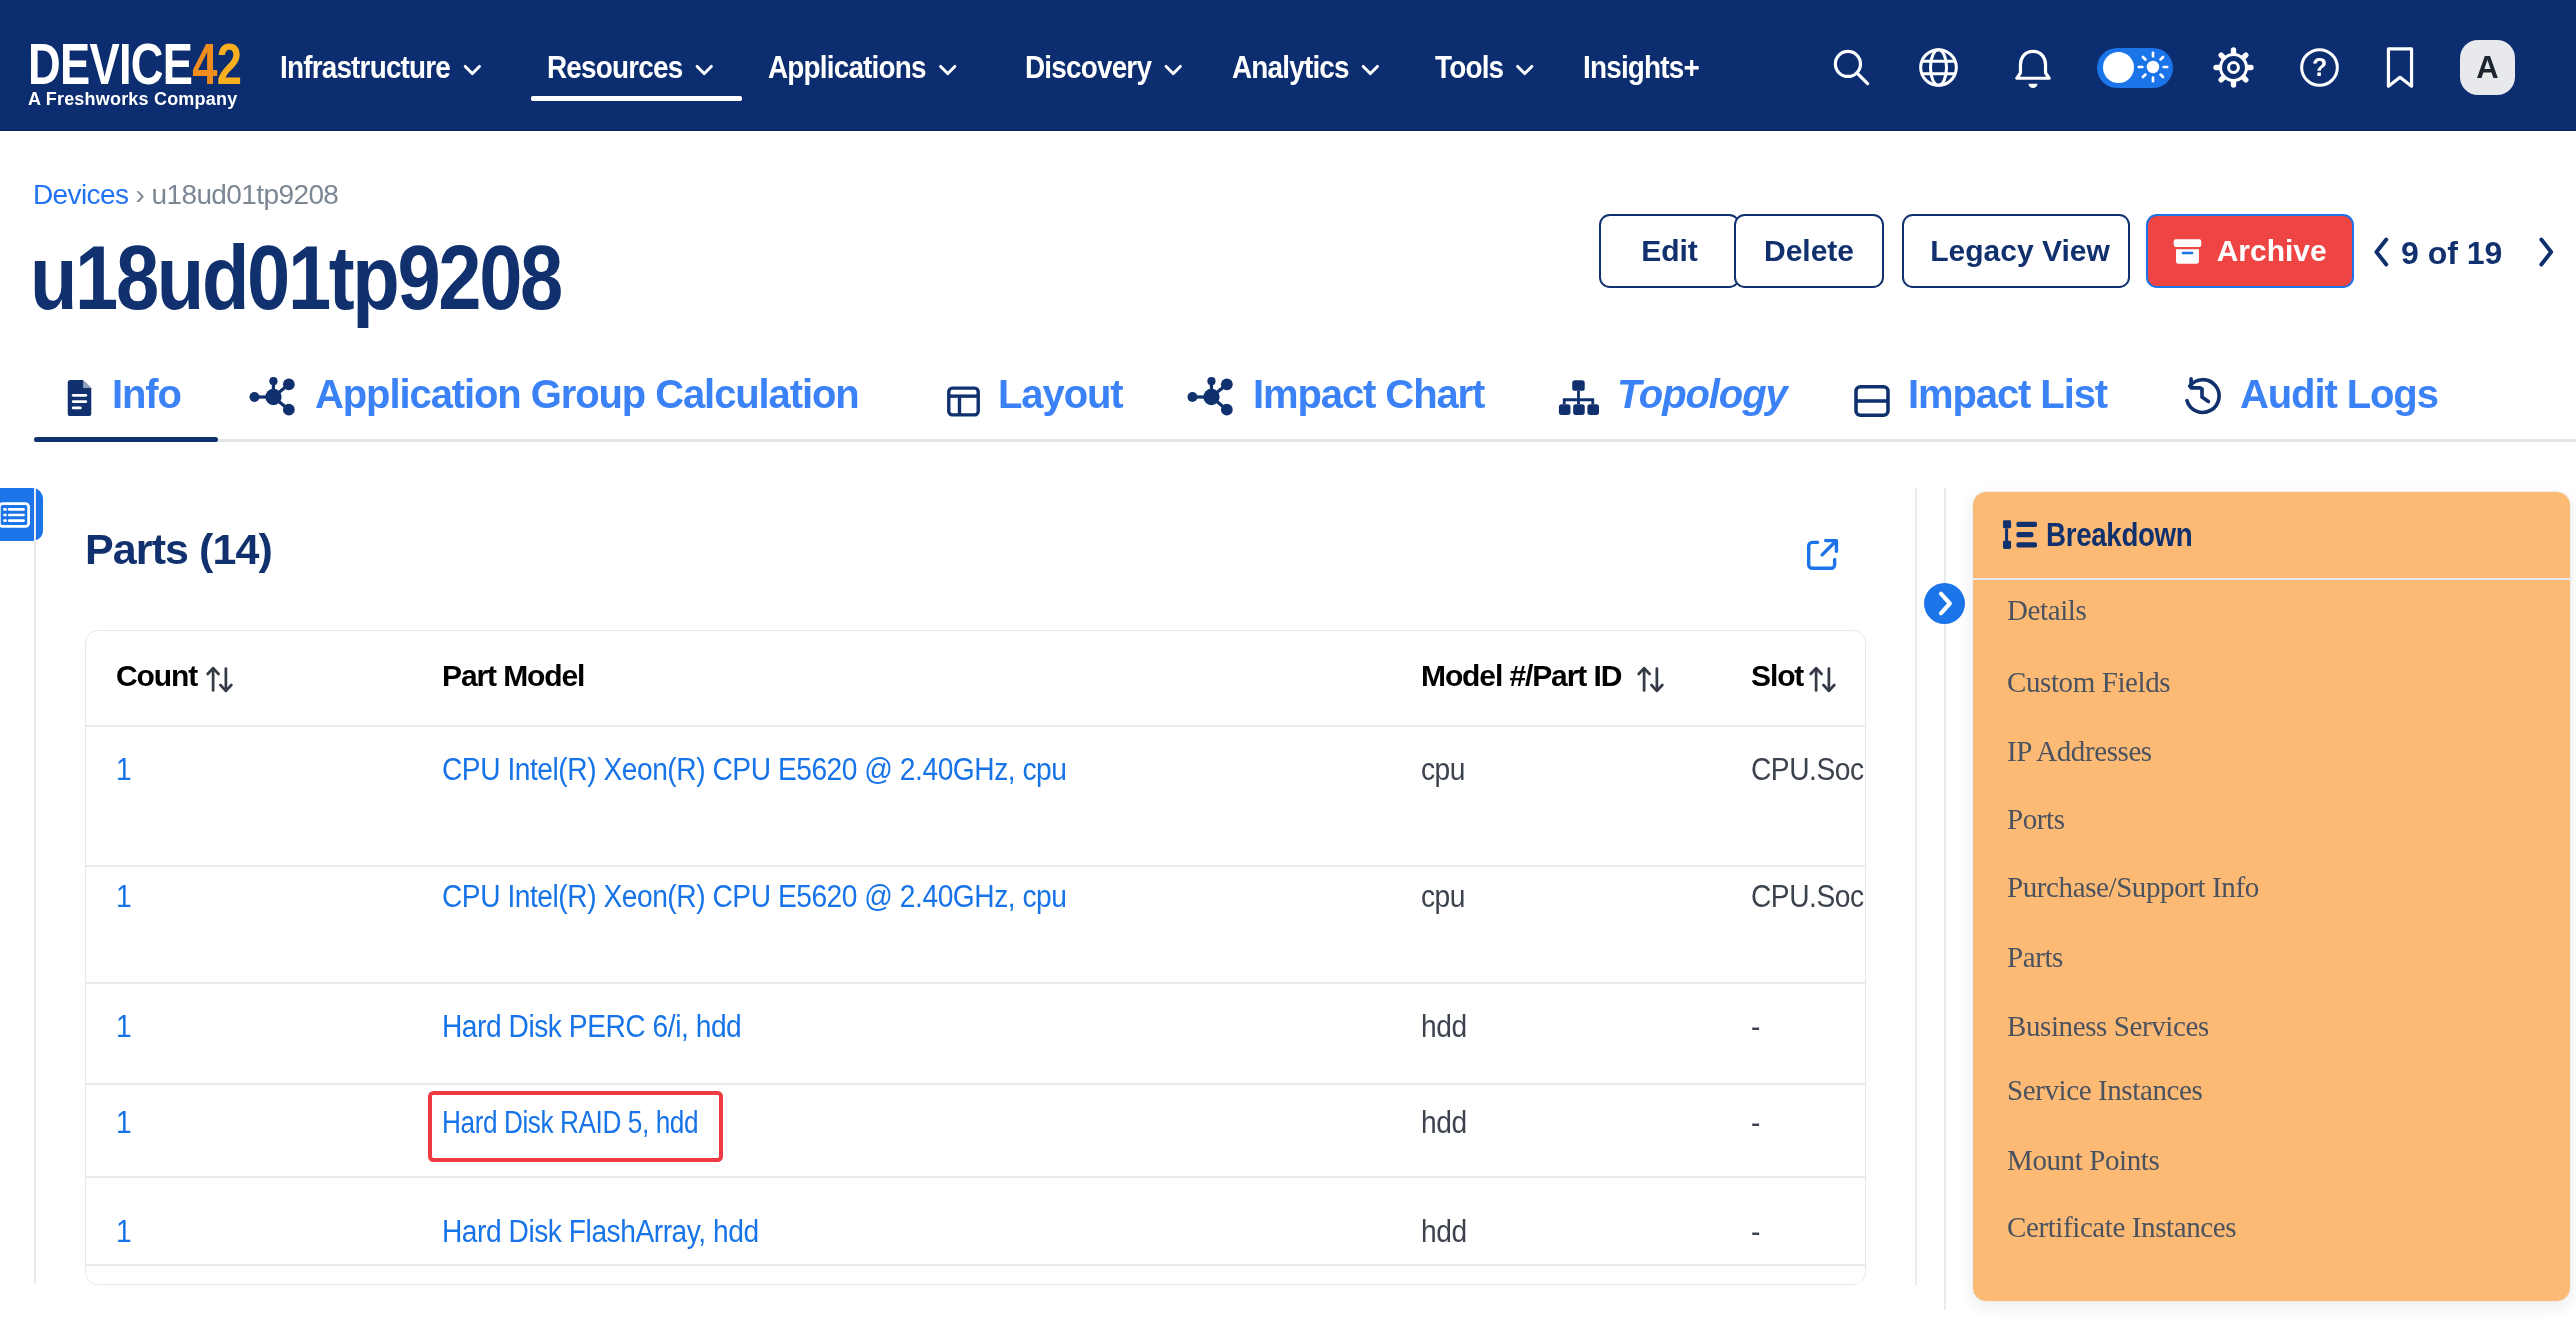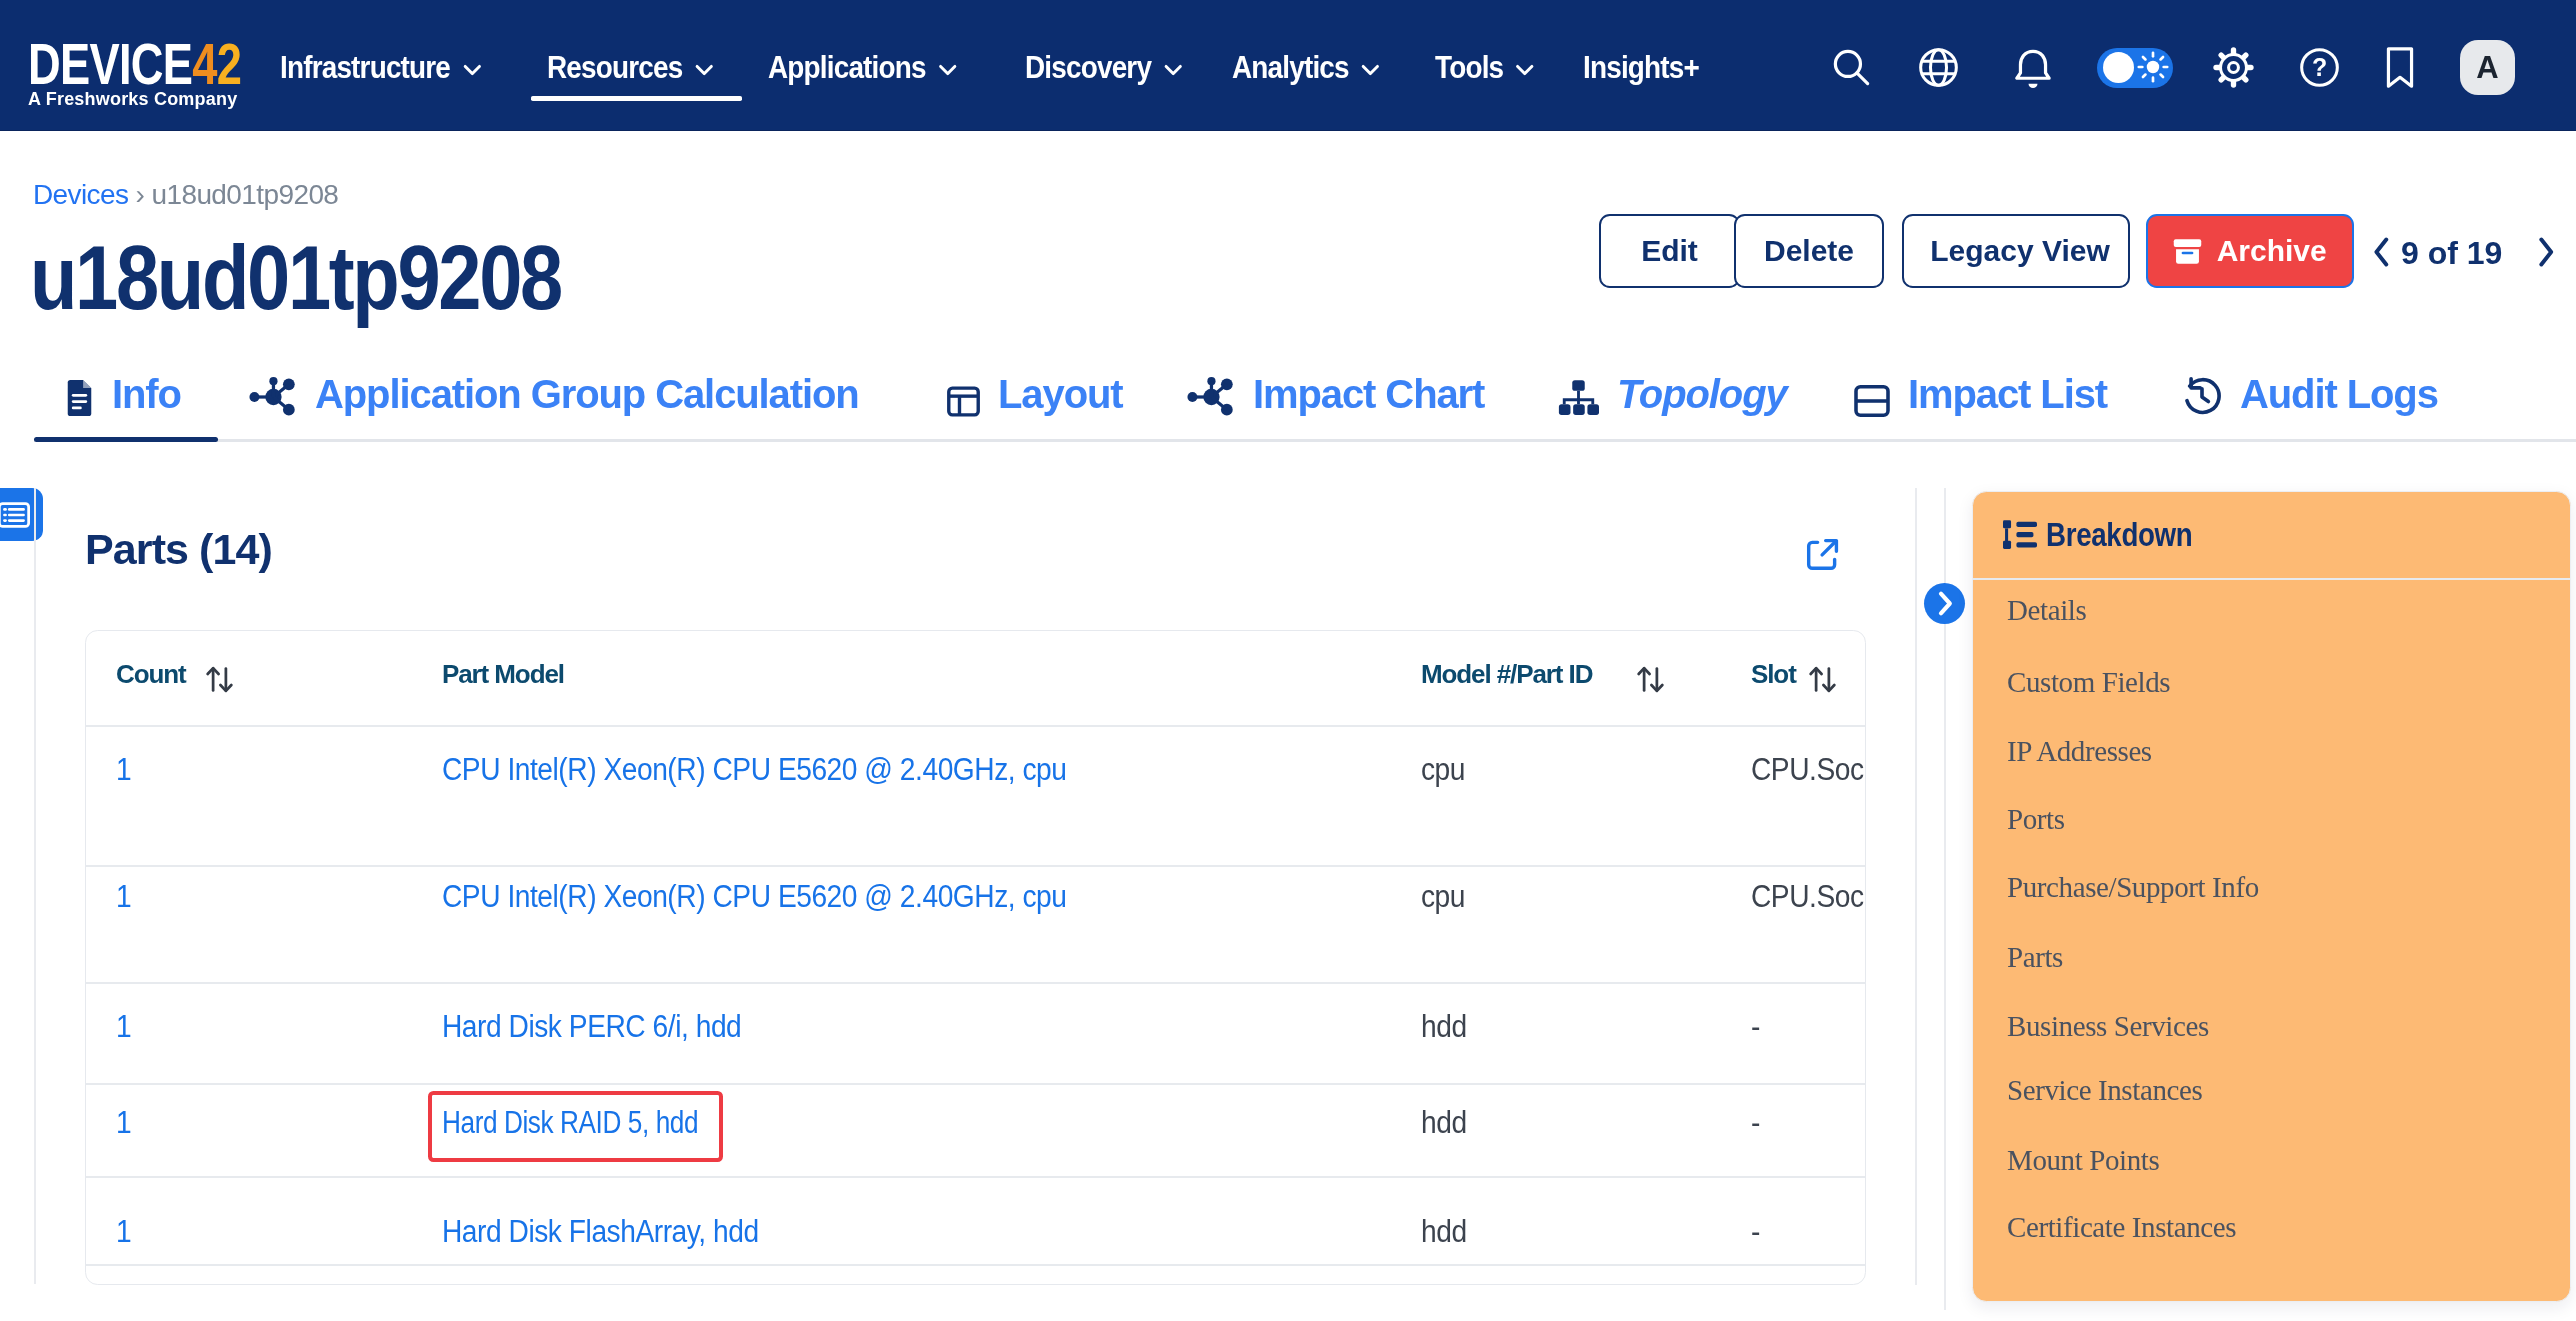--- a/index.html
+++ b/index.html
@@ -34,21 +34,21 @@
   
   #lefttab { position:absolute; left:0px; top:488px; width:43px; height:53px; background:#1b74e8; border-radius:0 10.8px 10.8px 0; }
   #leftline { position:absolute; left:34px; top:488px; width:1.8px; height:796px; background:#e9ebef; }
   #partshead { position:absolute; left:85px; top:525px; font-size:43px; font-weight:700; color:#10316e; letter-spacing:-0.9px; }
   #vline1 { position:absolute; left:1915px; top:488px; width:1.8px; height:797px; background:#e9ebef; }
   #vline2 { position:absolute; left:1944px; top:488px; width:1.8px; height:822px; background:#e9ebef; }
   #bluecirc { position:absolute; left:1924px; top:583px; width:41px; height:41px; border-radius:50%; background:#1b74e8; }
 
   
   #card { position:absolute; left:85px; top:630px; width:1781px; height:655px; background:#fff; border:1.8px solid #e6e9ee; border-radius:12.6px; overflow:hidden; }
-  .hdr { position:absolute; font-size:26px; font-weight:700; color:#0c4a6e; letter-spacing:-1.1px; white-space:nowrap; }
+  .hdr { position:absolute; font-size:30px; font-weight:700; color:#000000; letter-spacing:-1.1px; white-space:nowrap; }
   .cell { position:absolute; font-size:31px; color:#3c434e; letter-spacing:-0.5px; white-space:nowrap; transform:scaleX(0.908); transform-origin:0 50%; }
   .cell a, a.cell { color:#1773e8; text-decoration:none; }
   .divid { position:absolute; left:0; width:1781px; height:1.8px; background:#e7eaee; }
   #redbox { position:absolute; left:342px; top:460px; width:295px; height:71px; border:4.5px solid #ee3b43; border-radius:5.4px; }
 
   
   #side { position:absolute; left:1972px; top:491px; width:599px; height:811px; background:#fdba74; border:0.9px solid #eceef2; border-radius:14.4px; box-shadow:0 5.4px 16px rgba(20,30,60,0.08);font-family:Liberation Serif, serif; }
   #sidehead { position:absolute; left:2046px; top:516px; font-size:33px; font-weight:700; color:#10316e; letter-spacing:-0.4px; transform:scaleX(0.84); transform-origin:0 0; }
   #sidediv { position:absolute; left:0px; top:86px; width:597px; height:1.8px; background:#e7eaee; }
   .sitem { position:absolute; left:34px; font-size:29px; color:#4a5260; letter-spacing:-0.4px; white-space:nowrap; }

